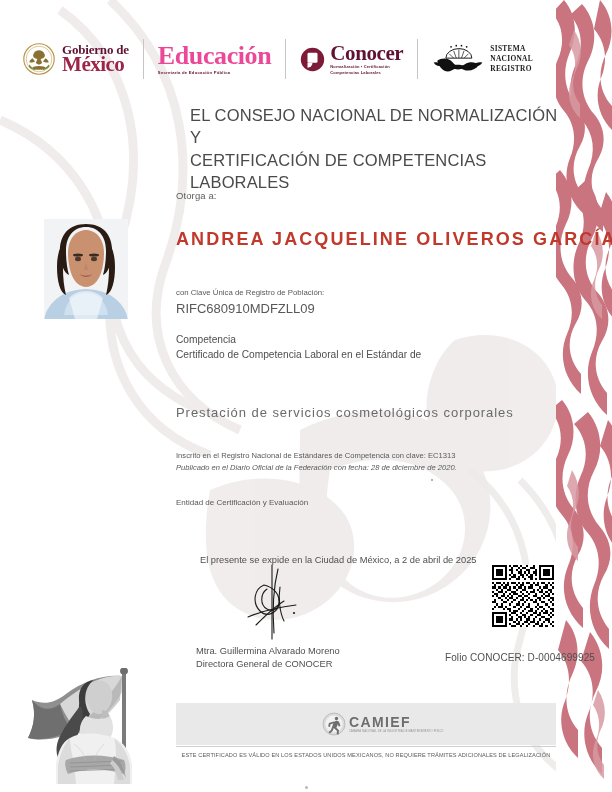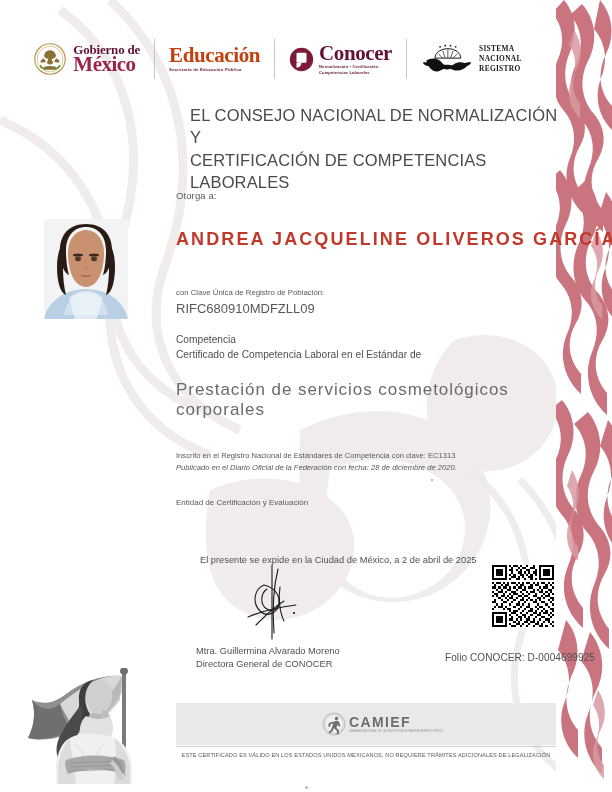--- a/index.html
+++ b/index.html
@@ -29,21 +29,21 @@
   .vdiv{width:1px;height:40px;background:#c9c4c4;}
 
   
   .gobmx{display:flex;align-items:center;gap:7px;}
   .eagle-seal{width:32px;height:32px;flex:0 0 auto;}
   .gobmx-txt{line-height:1;}
   .gobmx-txt .l1{font-family:"Liberation Serif",serif;font-size:13px;font-weight:700;color:#611232;letter-spacing:-0.2px;}
   .gobmx-txt .l2{font-family:"Liberation Serif",serif;font-size:21px;font-weight:700;color:#9d2449;letter-spacing:-0.5px;margin-top:-2px;}
 
   
-  .edu .t{font-family:"Liberation Serif",serif;font-size:21px;font-weight:700;color:#c2410c;letter-spacing:-0.4px;line-height:1;}
+  .edu .t{font-family:"Liberation Serif",serif;font-size:26px;font-weight:700;color:#ec4899;letter-spacing:-0.4px;line-height:1;}
   .edu .s{font-size:4.2px;font-weight:700;color:#611232;letter-spacing:0.25px;margin-top:2px;line-height:1;}
 
   
   .con{display:flex;align-items:center;gap:5px;}
   .con-mark{width:25px;height:25px;flex:0 0 auto;}
   .con .t{font-family:"Liberation Serif",serif;font-size:21px;font-weight:700;color:#611232;letter-spacing:-0.4px;line-height:1;}
   .con .s1,.con .s2{font-size:4px;font-weight:700;color:#611232;letter-spacing:0.15px;line-height:1.35;}
 
   
   .snr{display:flex;align-items:center;gap:6px;}
@@ -60,21 +60,21 @@
   .photo svg{display:block;width:84px;height:100px;}
 
   
   .body{position:absolute;left:176px;top:190px;width:372px;z-index:5;color:#58585a;}
   .otorga{font-size:9.5px;color:#5d5d5f;letter-spacing:0.1px;}
   .recipient{margin-top:28px;font-size:18px;font-weight:700;color:#c0392b;
              letter-spacing:2.1px;white-space:nowrap;}
   .curp-lbl{margin-top:37px;font-size:7.8px;color:#58585a;line-height:1.55;}
   .curp-val{font-size:13px;color:#58585a;line-height:1.55;}
   .certline{margin-top:14px;font-size:10.2px;color:#4f4f51;line-height:1.45;width:300px;}
-  .standard{margin-top:17px;font-size:17px;color:#6a6a6c;letter-spacing:0.95px;}
+  .standard{margin-top:42px;font-size:13px;color:#6a6a6c;letter-spacing:0.95px;}
   .inscrito{margin-top:30px;font-size:7.6px;color:#58585a;line-height:1.6;}
   .inscrito .ital{font-style:italic;}
   .entidad{margin-top:24px;font-size:8px;color:#58585a;}
   .entidad-val{margin-top:13px;font-size:7px;color:#8a8a8a;text-align:center;width:290px;}
   .expide{margin-top:48px;font-size:9.3px;color:#4f4f51;padding-left:24px;}
 
   
   .sigwrap{position:absolute;left:196px;top:563px;width:200px;z-index:5;}
   .sigimg{height:78px;width:120px;margin-left:38px;}
   .signame{font-size:9.3px;color:#4f4f51;line-height:1.45;}

